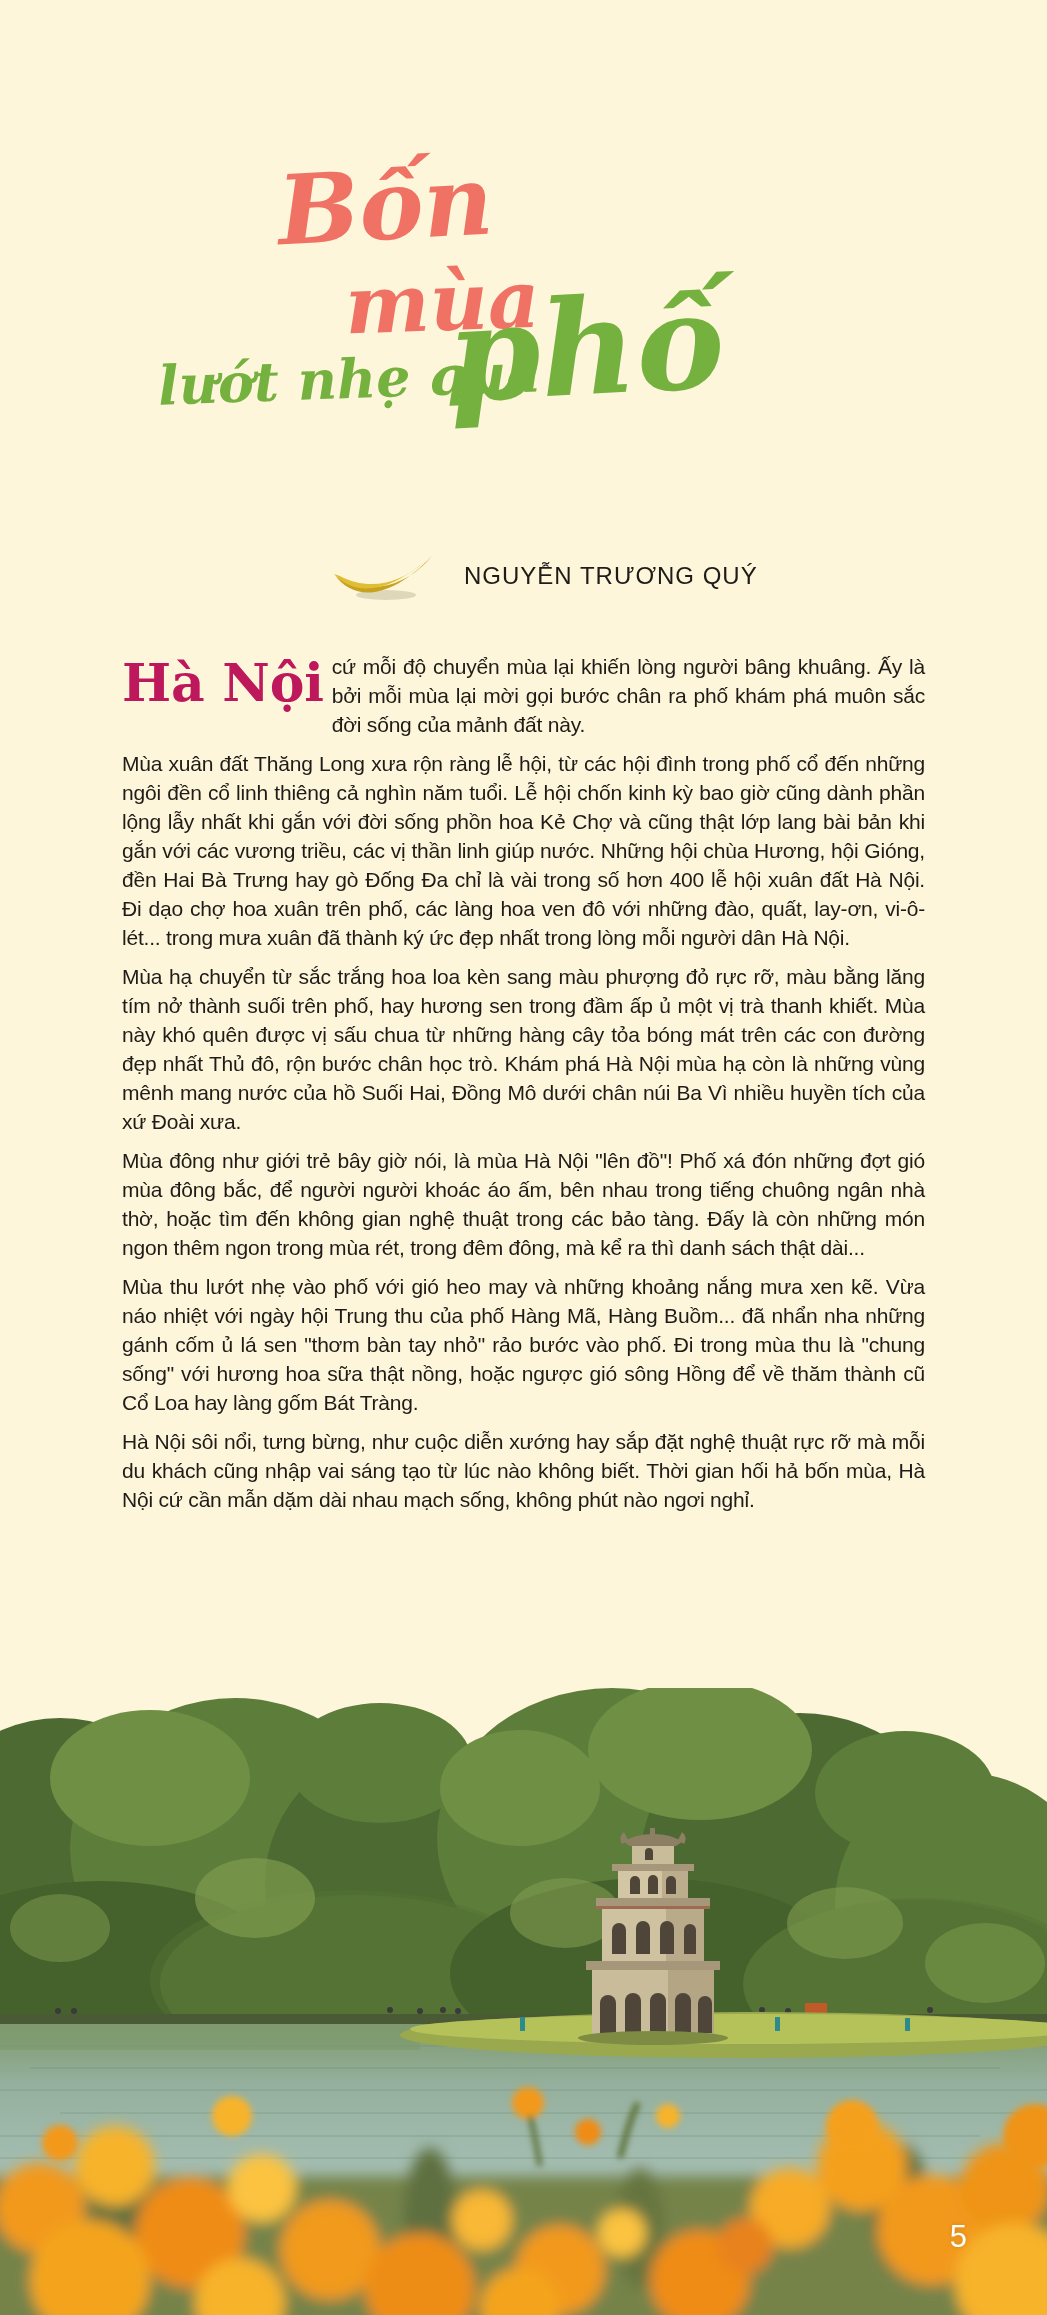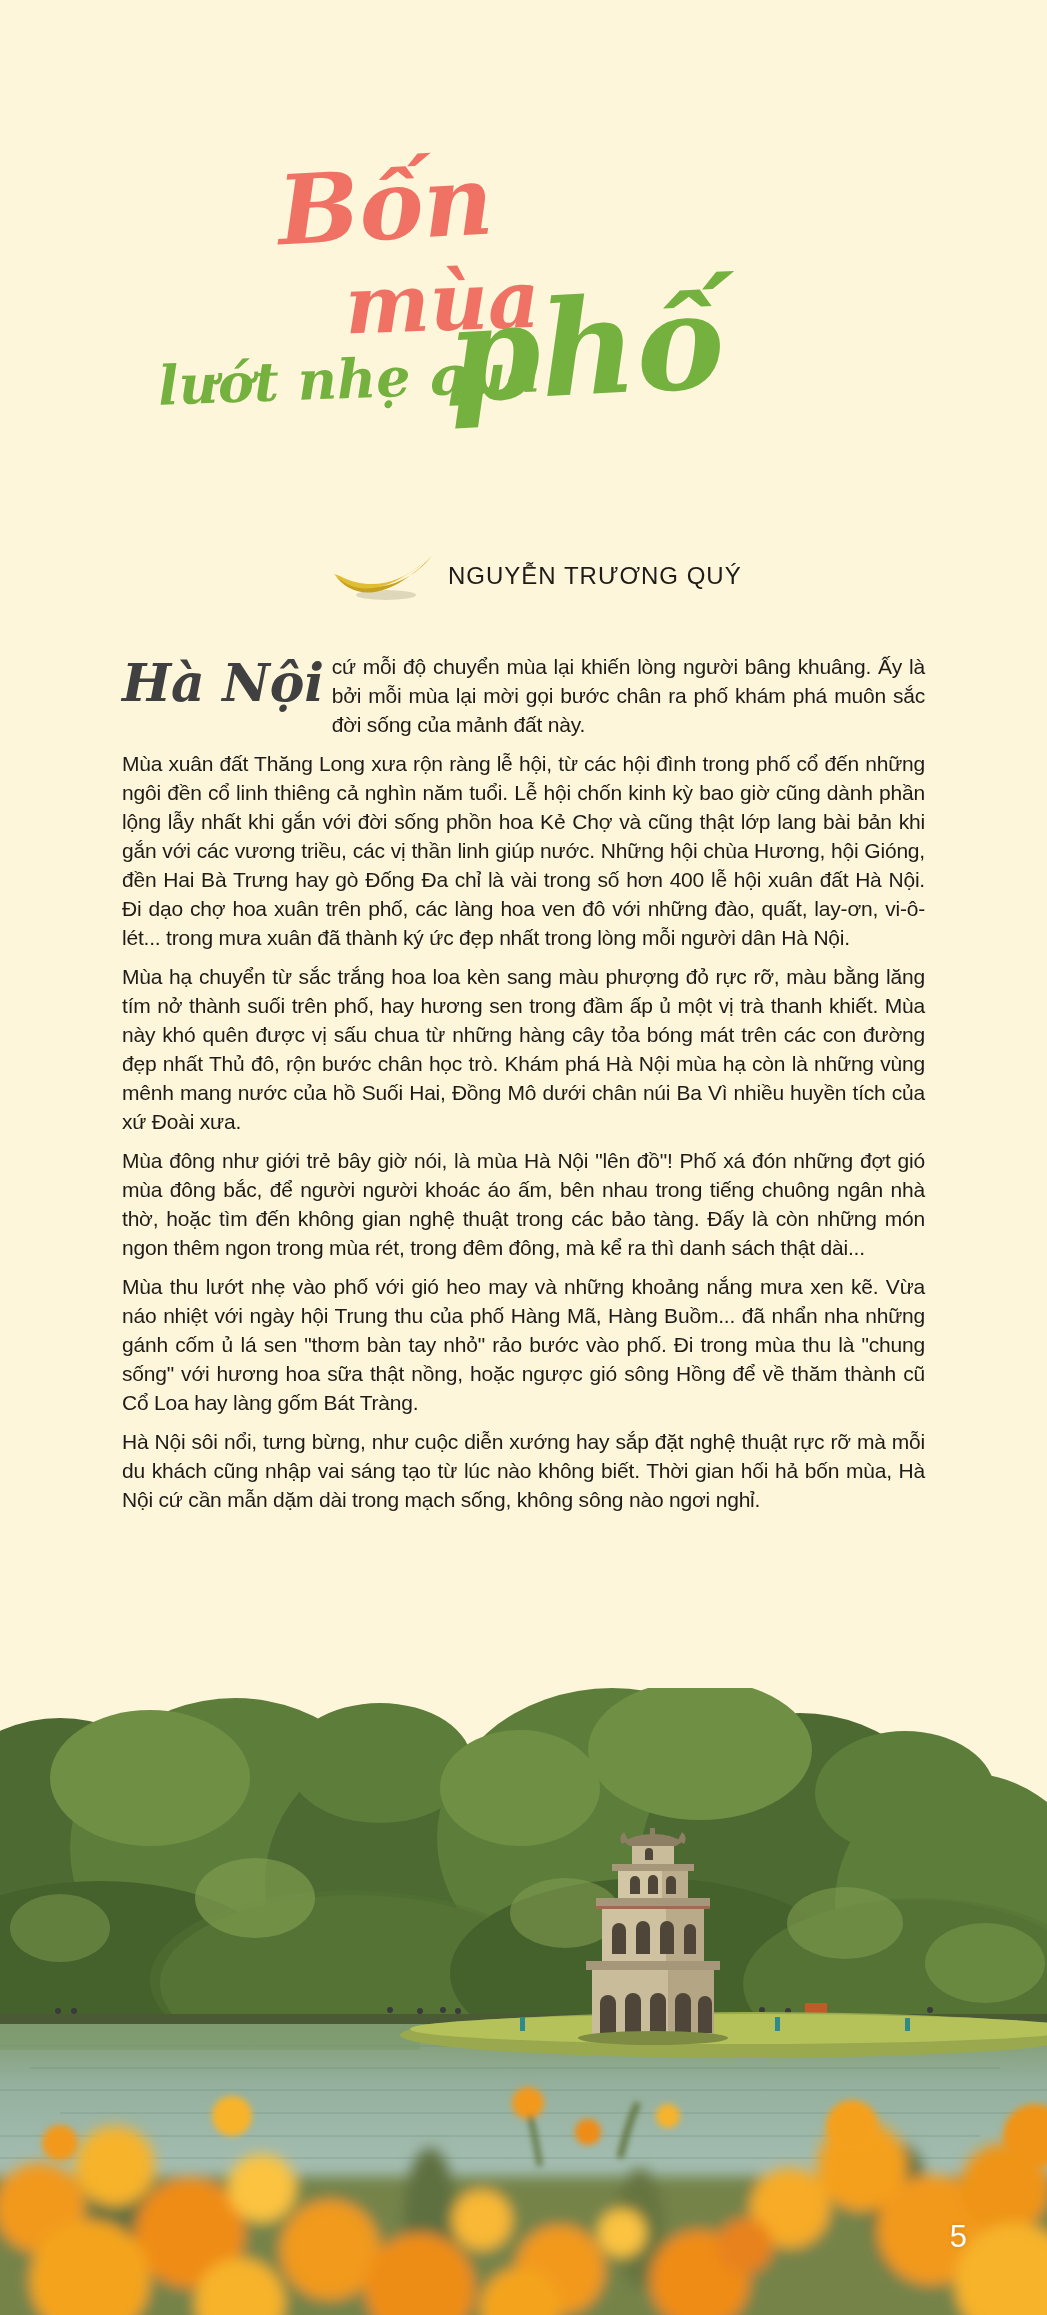--- a/index.html
+++ b/index.html
@@ -12,32 +12,32 @@
 
   
   .title-block { position:absolute; top:0; left:0; width:100%; height:545px; }
   .title-block span { position:absolute; font-family:"DejaVu Serif", serif; font-style:italic; font-weight:bold; line-height:1; white-space:nowrap; }
   .t-bon  { left:278px; top:158px; font-size:96px;  color:#EF7265; transform:rotate(-3deg); }
   .t-mua  { left:345px; top:262px; font-size:80px;  color:#EF7265; transform:rotate(-2deg); }
   .t-luot { left:158px; top:352px; font-size:54px;  color:#74B13E; transform:rotate(-2deg); }
   .t-pho  { left:448px; top:282px; font-size:132px; color:#74B13E; transform:rotate(-3deg); }
 
   
-  .byline { position:absolute; top:548px; left:328px; display:flex; align-items:center; gap:8px; }
+  .byline { position:absolute; top:548px; left:328px; display:flex; align-items:center; gap:24px; }
   .leaf   { width:112px; height:56px; }
   .author { font-size:24px; color:#1f1b18; letter-spacing:1px; font-stretch:condensed; }
 
   
   .article { position:absolute; top:652px; left:122px; width:803px;
              font-size:21px; line-height:29px; color:#1f1b18;
              text-align:justify; letter-spacing:-0.2px; }
   .article p { margin:0 0 10px 0; }
   .dropcap {
-    float:left; font-family:"DejaVu Serif", serif; font-style:italic; font-weight:bold;
-    font-size:52px; line-height:58px; color:#404040; margin:2px 8px 0 0; white-space:nowrap;
+    float:left; font-family:"DejaVu Serif", serif; font-weight:bold;
+    font-size:52px; line-height:58px; color:#be185d; margin:2px 8px 0 0; white-space:nowrap;
   }
 
   
   .photo { position:absolute; left:0; top:1688px; width:1047px; height:627px; }
   .photo svg { display:block; }
   .page-number {
     position:absolute; right:80px; bottom:60px; color:#ffffff;
     font-size:31px; font-weight:400; text-shadow:0 0 4px rgba(0,0,0,.15);
   }
 </style>
@@ -63,21 +63,21 @@
   </div>
 
   <div class="article">
     <p>
       <span class="dropcap">Hà Nội</span><span>cứ mỗi độ chuyển mùa lại khiến lòng người bâng khuâng. Ấy là bởi mỗi mùa lại mời gọi bước chân ra phố khám phá muôn sắc đời sống của mảnh đất này.</span>
     </p>
     <p>Mùa xuân đất Thăng Long xưa rộn ràng lễ hội, từ các hội đình trong phố cổ đến những ngôi đền cổ linh thiêng cả nghìn năm tuổi. Lễ hội chốn kinh kỳ bao giờ cũng dành phần lộng lẫy nhất khi gắn với đời sống phồn hoa Kẻ Chợ và cũng thật lớp lang bài bản khi gắn với các vương triều, các vị thần linh giúp nước. Những hội chùa Hương, hội Gióng, đền Hai Bà Trưng hay gò Đống Đa chỉ là vài trong số hơn 400 lễ hội xuân đất Hà Nội. Đi dạo chợ hoa xuân trên phố, các làng hoa ven đô với những đào, quất, lay-ơn, vi-ô-lét... trong mưa xuân đã thành ký ức đẹp nhất trong lòng mỗi người dân Hà Nội.</p>
     <p>Mùa hạ chuyển từ sắc trắng hoa loa kèn sang màu phượng đỏ rực rỡ, màu bằng lăng tím nở thành suối trên phố, hay hương sen trong đầm ấp ủ một vị trà thanh khiết. Mùa này khó quên được vị sấu chua từ những hàng cây tỏa bóng mát trên các con đường đẹp nhất Thủ đô, rộn bước chân học trò. Khám phá Hà Nội mùa hạ còn là những vùng mênh mang nước của hồ Suối Hai, Đồng Mô dưới chân núi Ba Vì nhiều huyền tích của xứ Đoài xưa.</p>
     <p>Mùa đông như giới trẻ bây giờ nói, là mùa Hà Nội "lên đồ"! Phố xá đón những đợt gió mùa đông bắc, để người người khoác áo ấm, bên nhau trong tiếng chuông ngân nhà thờ, hoặc tìm đến không gian nghệ thuật trong các bảo tàng. Đấy là còn những món ngon thêm ngon trong mùa rét, trong đêm đông, mà kể ra thì danh sách thật dài...</p>
     <p>Mùa thu lướt nhẹ vào phố với gió heo may và những khoảng nắng mưa xen kẽ. Vừa náo nhiệt với ngày hội Trung thu của phố Hàng Mã, Hàng Buồm... đã nhẩn nha những gánh cốm ủ lá sen "thơm bàn tay nhỏ" rảo bước vào phố. Đi trong mùa thu là "chung sống" với hương hoa sữa thật nồng, hoặc ngược gió sông Hồng để về thăm thành cũ Cổ Loa hay làng gốm Bát Tràng.</p>
-    <p>Hà Nội sôi nổi, tưng bừng, như cuộc diễn xướng hay sắp đặt nghệ thuật rực rỡ mà mỗi du khách cũng nhập vai sáng tạo từ lúc nào không biết. Thời gian hối hả bốn mùa, Hà Nội cứ cần mẫn dặm dài trong mạch sống, không sông nào ngơi nghỉ.</p>
+    <p>Hà Nội sôi nổi, tưng bừng, như cuộc diễn xướng hay sắp đặt nghệ thuật rực rỡ mà mỗi du khách cũng nhập vai sáng tạo từ lúc nào không biết. Thời gian hối hả bốn mùa, Hà Nội cứ cần mẫn dặm dài nhau mạch sống, không phút nào ngơi nghỉ.</p>
   </div>
 
   <div class="photo">
     <svg width="1047" height="627" viewBox="0 0 1047 627" aria-hidden="true">
       <defs>
         <linearGradient id="waterG" x1="0" y1="0" x2="0" y2="1">
           <stop offset="0" stop-color="#7e9a6d"></stop>
           <stop offset="0.35" stop-color="#95b09e"></stop>
           <stop offset="1" stop-color="#a9c2b9"></stop>
         </linearGradient>

